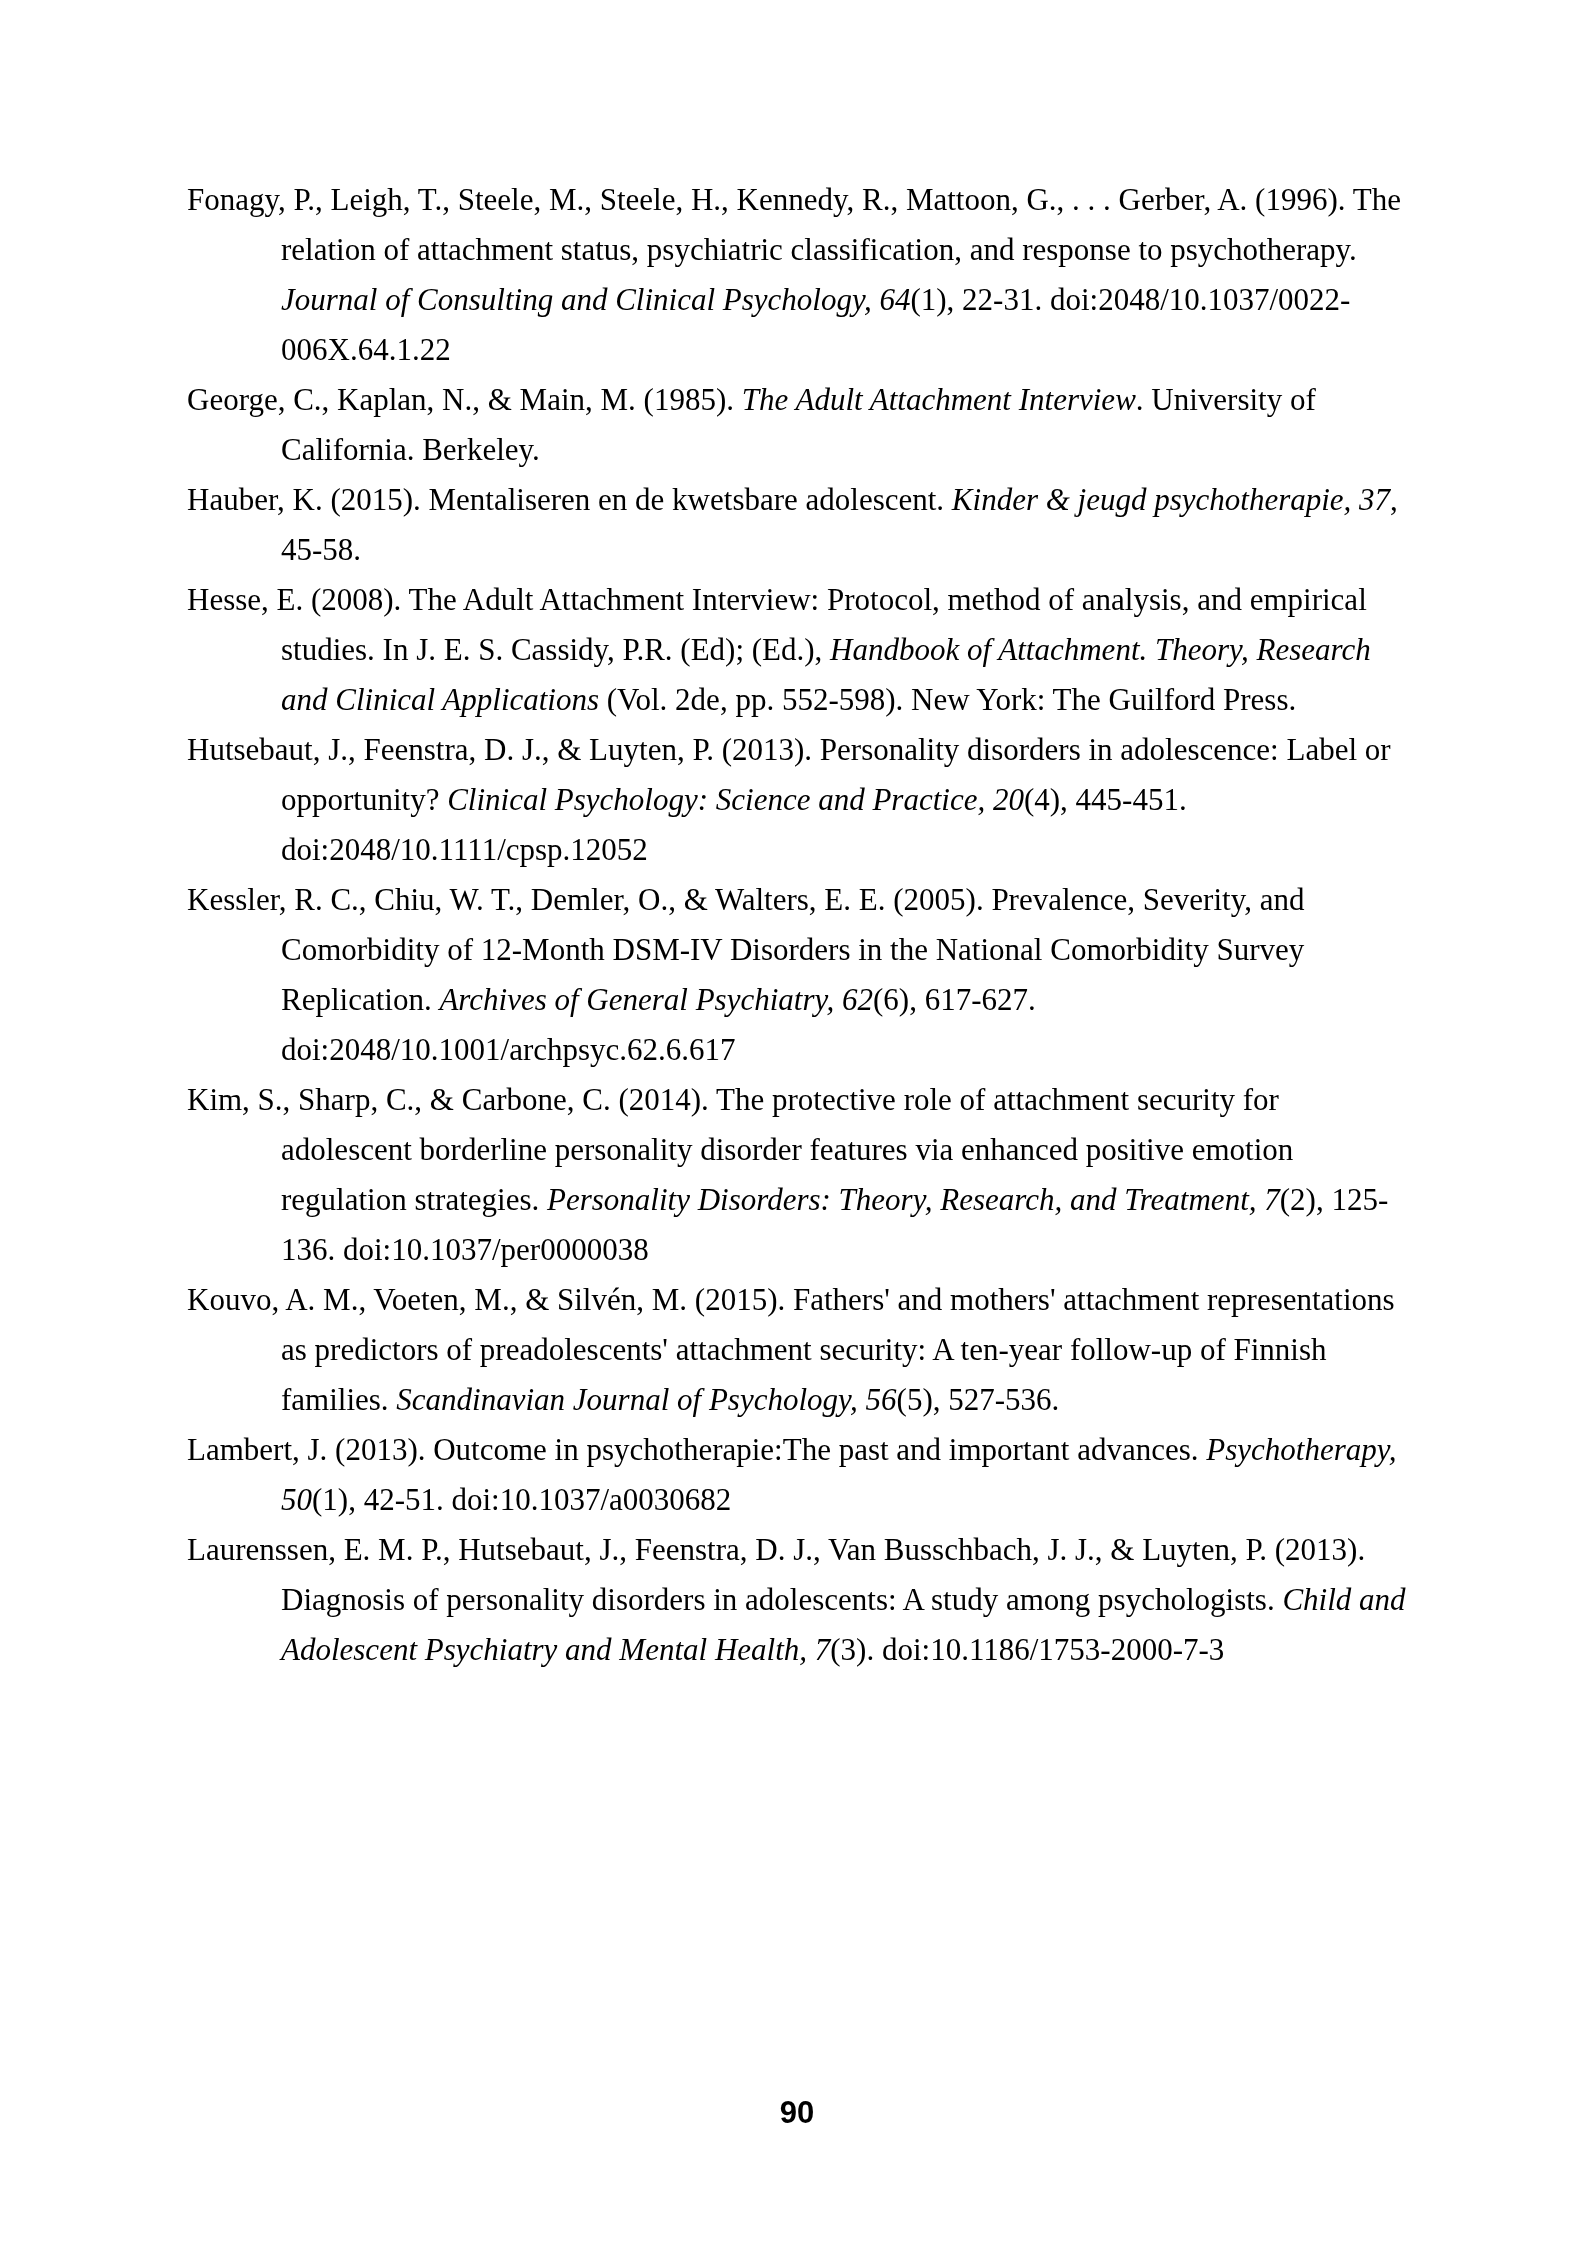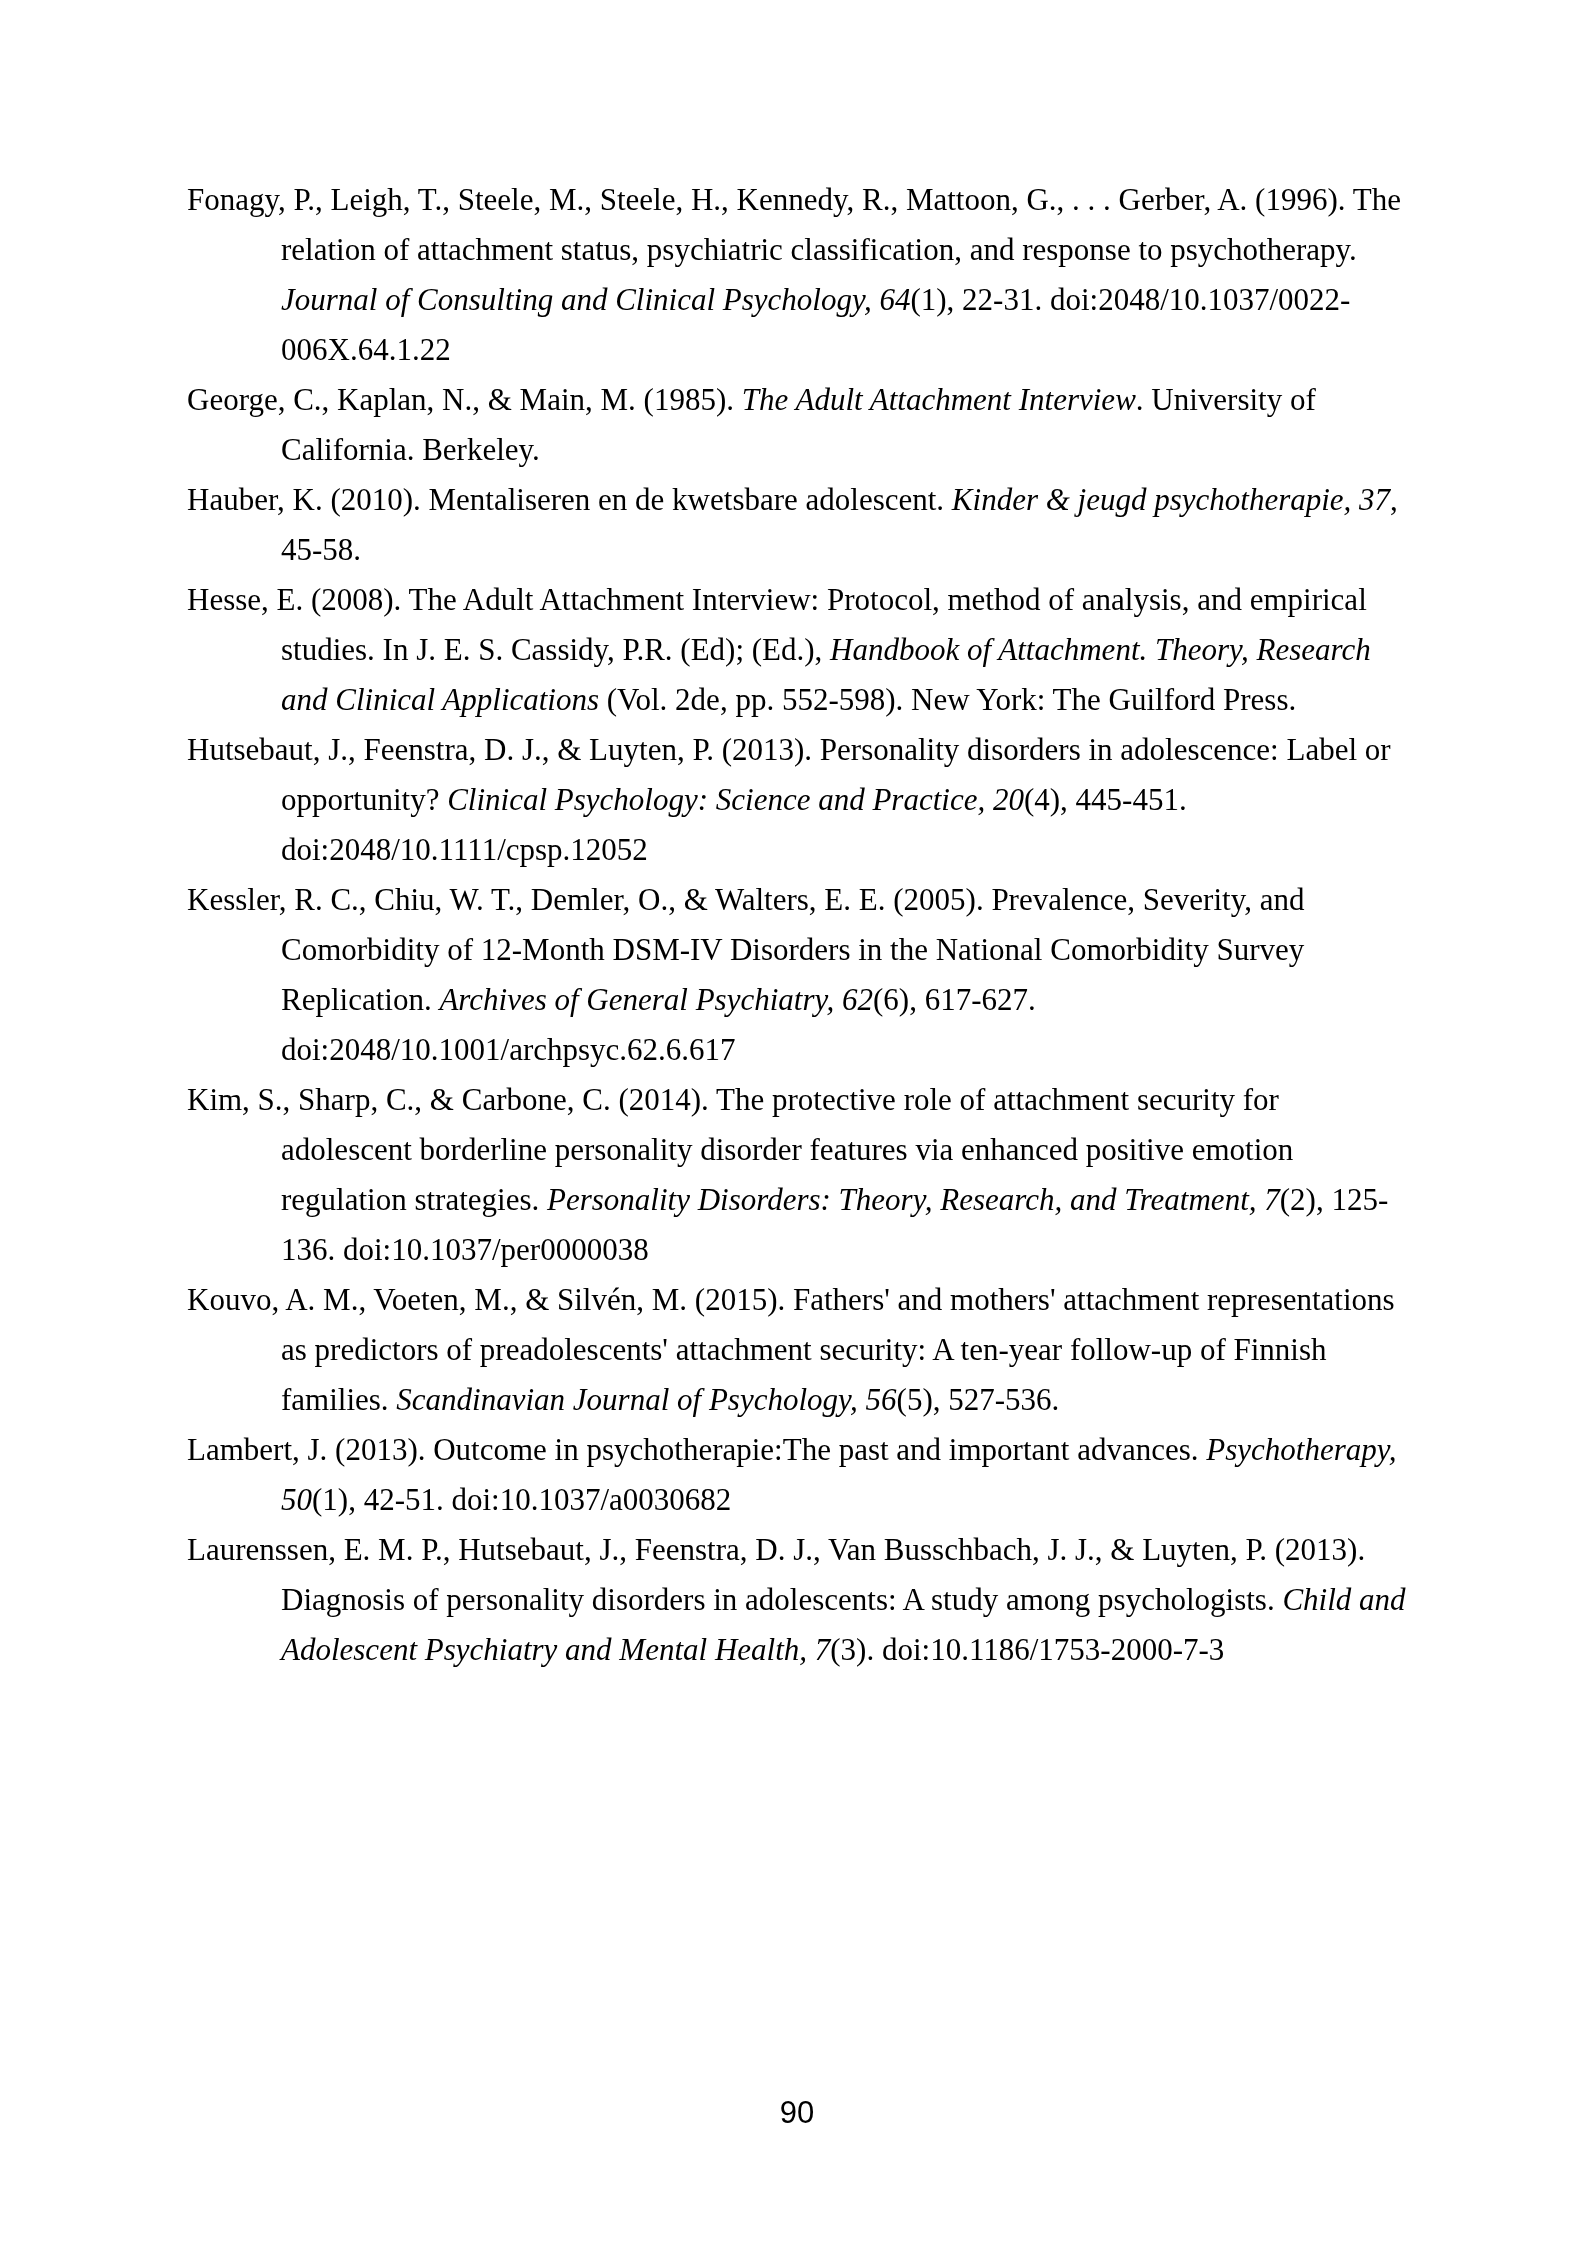--- a/index.html
+++ b/index.html
@@ -36,30 +36,31 @@
   .page-number {
     position: absolute;
     left: 0;
     top: 2093px;
     width: 1594px;
     text-align: center;
     font-family: "Liberation Sans", sans-serif;
     font-size: 31px;
     line-height: 40px;
     color: #000000;
+    font-weight: bold;
   }
 </style>
 </head>
 <body>
 
 <div class="page">
   <div class="references" id="reference-list">
       <p class="reference"><span>Fonagy, P., Leigh, T., Steele, M., Steele, H., Kennedy, R., Mattoon, G., . . . Gerber, A. (1996). The relation of attachment status, psychiatric classification, and response to psychotherapy. </span><em>Journal of Consulting and Clinical Psychology, 64</em><span>(1), 22-31. doi:2048/10.1037/0022-006X.64.1.22</span></p>
       <p class="reference"><span>George, C., Kaplan, N., &amp; Main, M. (1985). </span><em>The Adult Attachment Interview</em><span>. University of California. Berkeley.</span></p>
-      <p class="reference"><span>Hauber, K. (2010). Mentaliseren en de kwetsbare adolescent. </span><em>Kinder &amp; jeugd psychotherapie, 37</em><span>, 45-58.</span></p>
+      <p class="reference"><span>Hauber, K. (2015). Mentaliseren en de kwetsbare adolescent. </span><em>Kinder &amp; jeugd psychotherapie, 37</em><span>, 45-58.</span></p>
       <p class="reference"><span>Hesse, E. (2008). The Adult Attachment Interview: Protocol, method of analysis, and empirical studies. In J. E. S. Cassidy, P.R. (Ed); (Ed.), </span><em>Handbook of Attachment. Theory, Research and Clinical Applications</em><span> (Vol. 2de, pp. 552-598). New York: The Guilford Press.</span></p>
       <p class="reference"><span>Hutsebaut, J., Feenstra, D. J., &amp; Luyten, P. (2013). Personality disorders in adolescence: Label or opportunity? </span><em>Clinical Psychology: Science and Practice, 20</em><span>(4), 445-451. doi:2048/10.1111/cpsp.12052</span></p>
       <p class="reference"><span>Kessler, R. C., Chiu, W. T., Demler, O., &amp; Walters, E. E. (2005). Prevalence, Severity, and Comorbidity of 12-Month DSM-IV Disorders in the National Comorbidity Survey Replication. </span><em>Archives of General Psychiatry, 62</em><span>(6), 617-627. doi:2048/10.1001/archpsyc.62.6.617</span></p>
       <p class="reference"><span>Kim, S., Sharp, C., &amp; Carbone, C. (2014). The protective role of attachment security for adolescent borderline personality disorder features via enhanced positive emotion regulation strategies. </span><em>Personality Disorders: Theory, Research, and Treatment, 7</em><span>(2), 125-136. doi:10.1037/per0000038</span></p>
       <p class="reference"><span>Kouvo, A. M., Voeten, M., &amp; Silvén, M. (2015). Fathers' and mothers' attachment representations as predictors of preadolescents' attachment security: A ten-year follow-up of Finnish families. </span><em>Scandinavian Journal of Psychology, 56</em><span>(5), 527-536.</span></p>
       <p class="reference"><span>Lambert, J. (2013). Outcome in psychotherapie:The past and important advances. </span><em>Psychotherapy, 50</em><span>(1), 42-51. doi:10.1037/a0030682</span></p>
       <p class="reference"><span>Laurenssen, E. M. P., Hutsebaut, J., Feenstra, D. J., Van Busschbach, J. J., &amp; Luyten, P. (2013). Diagnosis of personality disorders in adolescents: A study among psychologists. </span><em>Child and Adolescent Psychiatry and Mental Health, 7</em><span>(3). doi:10.1186/1753-2000-7-3</span></p>
     </div>
   <div class="page-number">90</div>
 </div>

